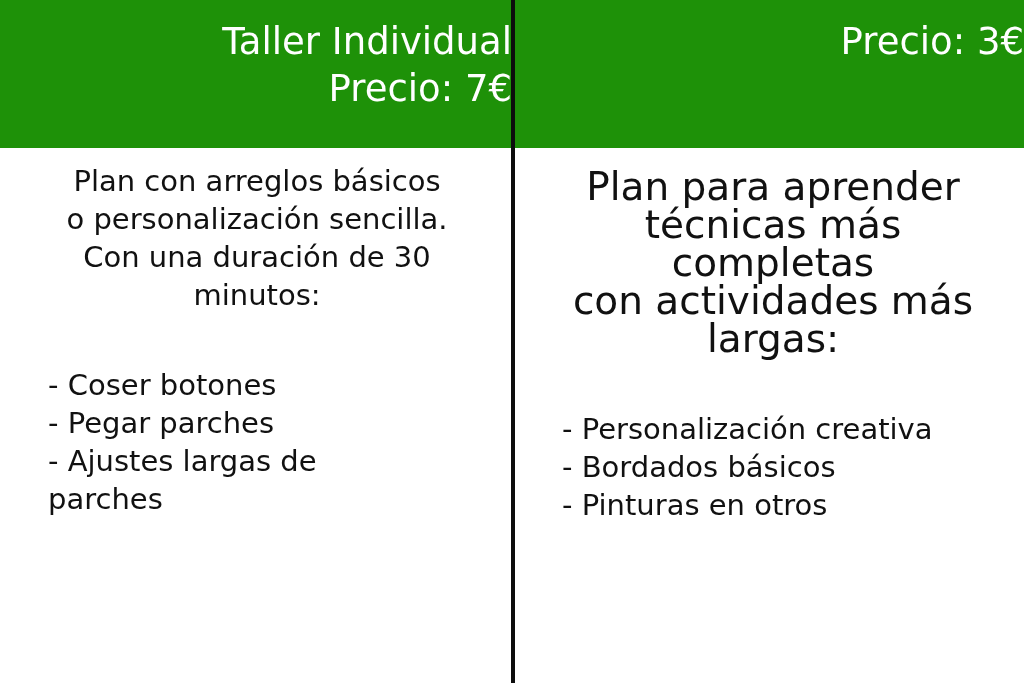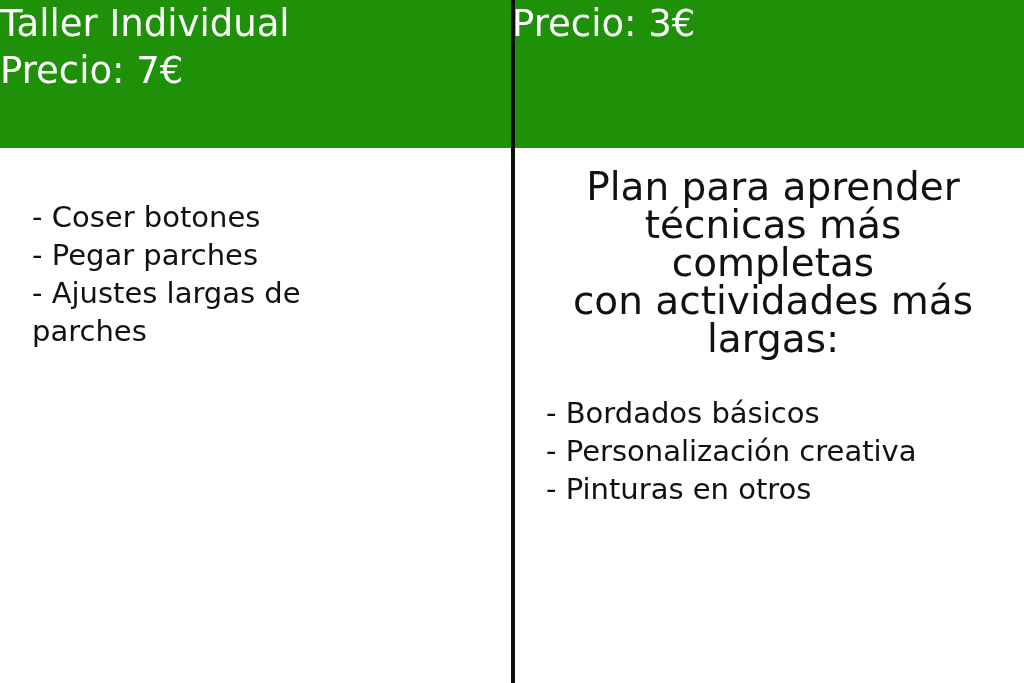--- a/index.html
+++ b/index.html
@@ -36,22 +36,23 @@
     height: 148px;
     display: flex;
   }
 
   .header-col {
     width: 512px;
     height: 148px;
     box-sizing: border-box;
     display: flex;
     flex-direction: column;
-    align-items: flex-start;
+    align-items: flex-end;
     justify-content: flex-start;
+    padding-top: 18px;
   }
 
   .header-col .hline {
     color: #ffffff;
     font-size: 37px;
     line-height: 47px;
     text-align: center;
     white-space: pre;
   }
 
@@ -95,21 +96,21 @@
     line-height: 38px;
     margin: 0;
     white-space: pre-line;
   }
 
   .gap {
     height: 36px;
   }
 
   .bullets {
-    margin: 0;
+    margin: 16px;
     padding: 0;
     list-style: none;
     text-align: left;
     font-size: 29px;
     line-height: 38px;
   }
 
   .bullets li {
     margin: 0;
     padding: 0;
@@ -140,38 +141,42 @@
 
     <div class="header-col">
       <div class="hline">Precio: 3€</div>
     </div>
 
   </div>
 
   <div class="body-cols">
 
     <div class="body-col left">
+      <p class="intro">Plan con arreglos básicos
+o personalización sencilla.
+Con una duración de 30
+minutos:</p>
       <div class="gap"></div>
       <ul class="bullets">
         <li>- Coser botones</li>
         <li>- Pegar parches</li>
         <li>- Ajustes largas de</li>
         <li class="nodash">parches</li>
       </ul>
     </div>
 
     <div class="body-col right">
       <p class="intro">Plan para aprender
 técnicas más completas
 con actividades más
 largas:</p>
       <div class="gap"></div>
       <ul class="bullets">
+        <li>- Personalización creativa</li>
         <li>- Bordados básicos</li>
-        <li>- Personalización creativa</li>
         <li>- Pinturas en otros</li>
       </ul>
     </div>
 
   </div>
 
   <div class="divider"></div>
 
 </div>
 

